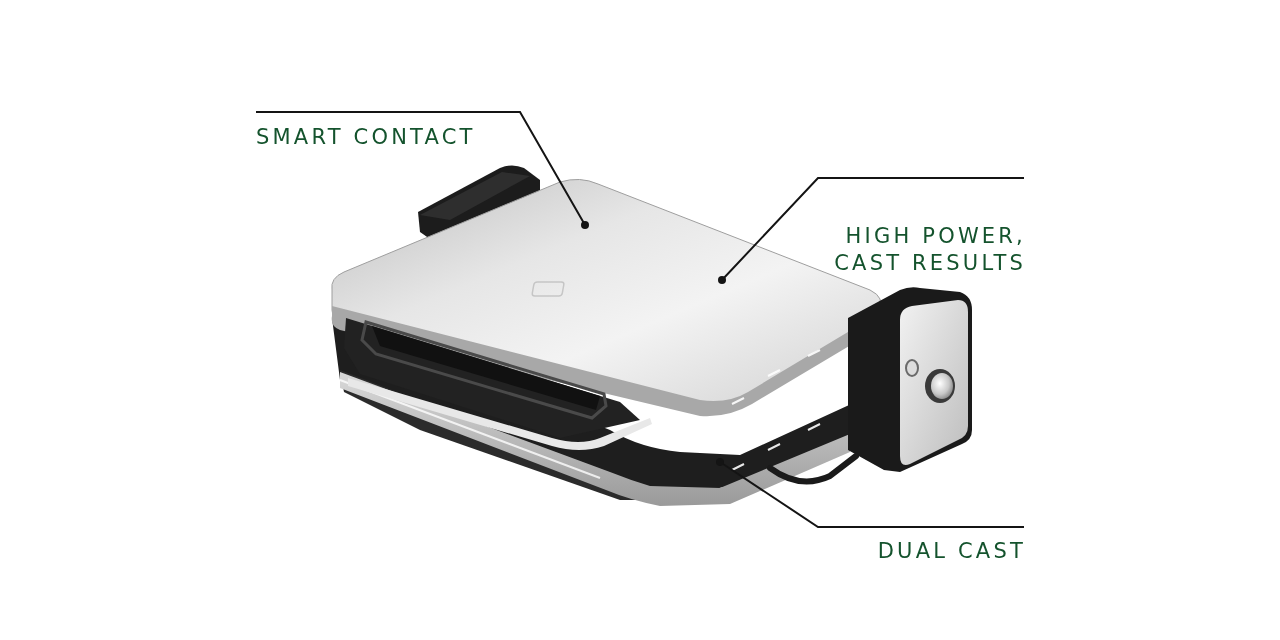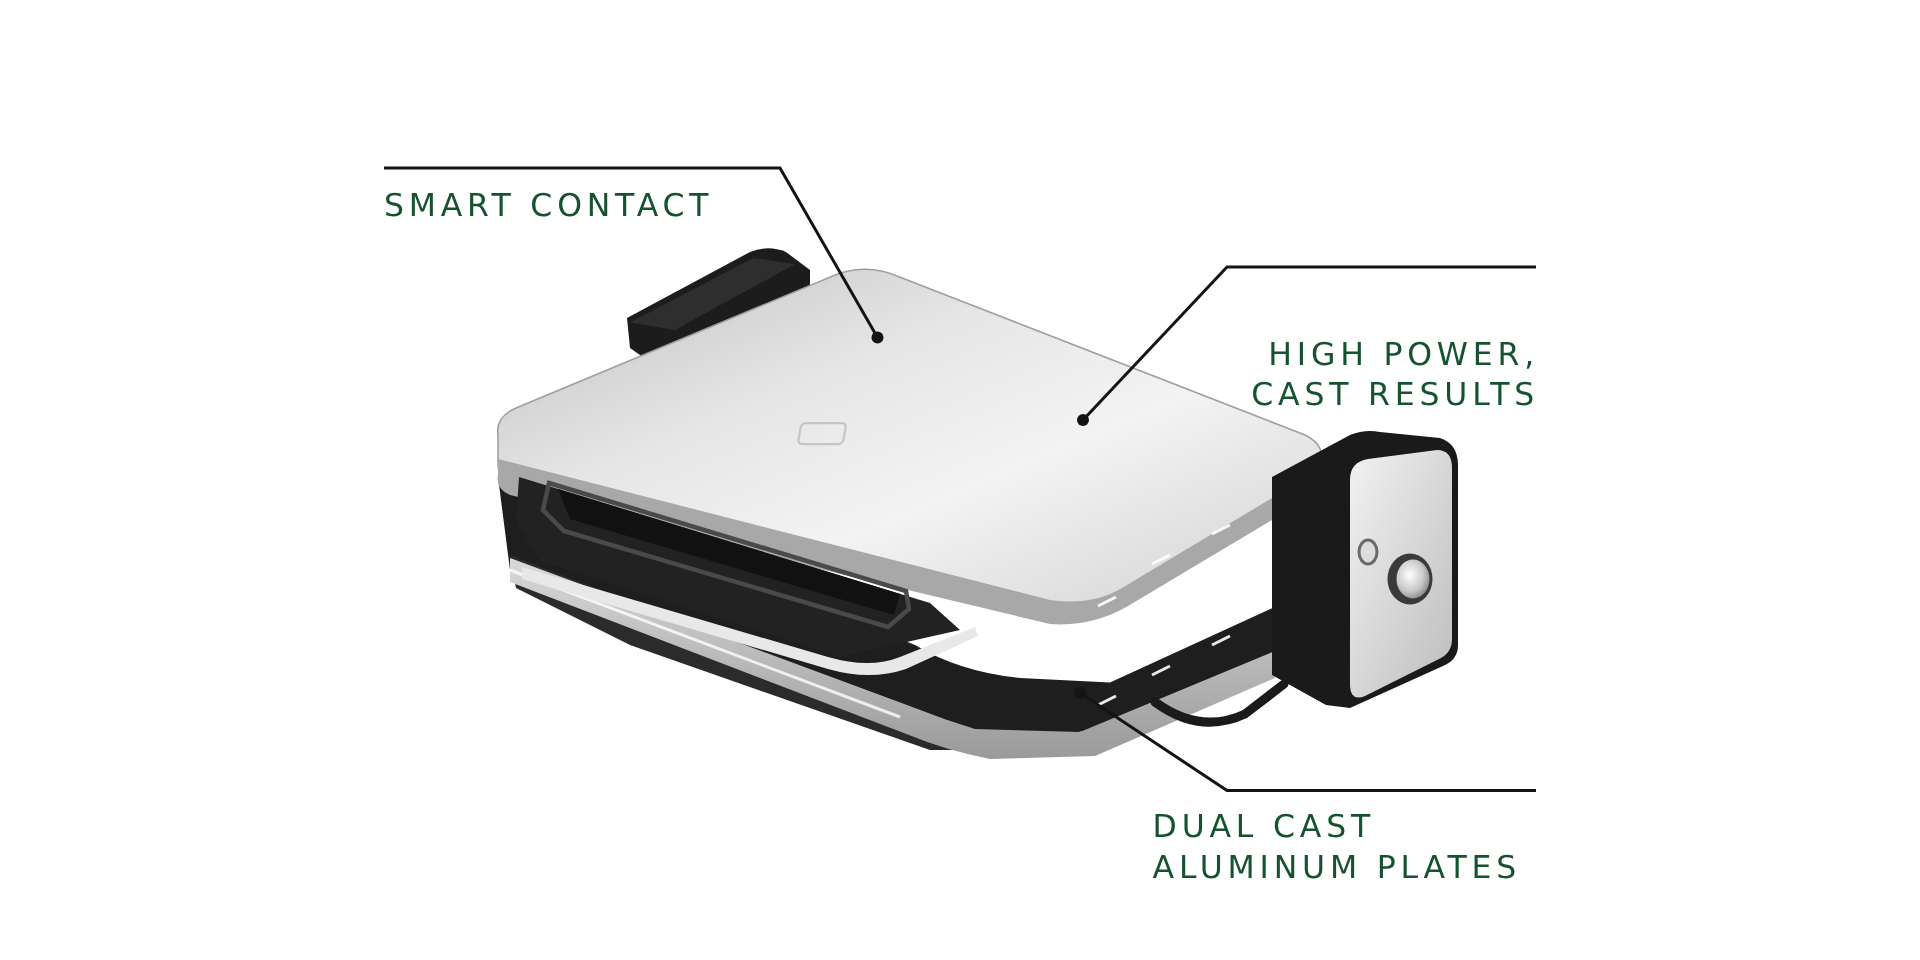--- a/index.html
+++ b/index.html
@@ -11,21 +11,21 @@
     font-size: 21px;
     letter-spacing: 3.2px;
     line-height: 27px;
     color: #14532d;
     font-weight: 400;
     white-space: nowrap;
   }
   .label .line { display: block; }
   .lbl-smart { left: 256px; top: 124px; text-align: left; }
   .lbl-high { right: 254px; top: 191px; text-align: right; margin-top: 32px; }
-  .lbl-dual { right: 266px; top: 538px; text-align: left; }
+  .lbl-dual { right: 254px; top: 538px; text-align: center; }
   svg.art { position: absolute; left: 0; top: 0; }
 </style>
 </head>
 <body>
 
 <div class="stage">
 
   <svg class="art" width="1280" height="640" viewBox="0 0 1280 640">
     <defs>
       <linearGradient id="lidGrad" x1="0" y1="0" x2="1" y2="1">
@@ -117,16 +117,15 @@
     <span class="line">SMART CONTACT</span>
   </div>
 
   <div class="label lbl-high">
     <span class="line">HIGH POWER,</span>
     <span class="line">CAST RESULTS</span>
   </div>
 
   <div class="label lbl-dual">
     <span class="line">DUAL CAST</span>
-    <span class="line">ALUMINUM PLATES</span>
   </div>
 
 </div>
 
 </body></html>

